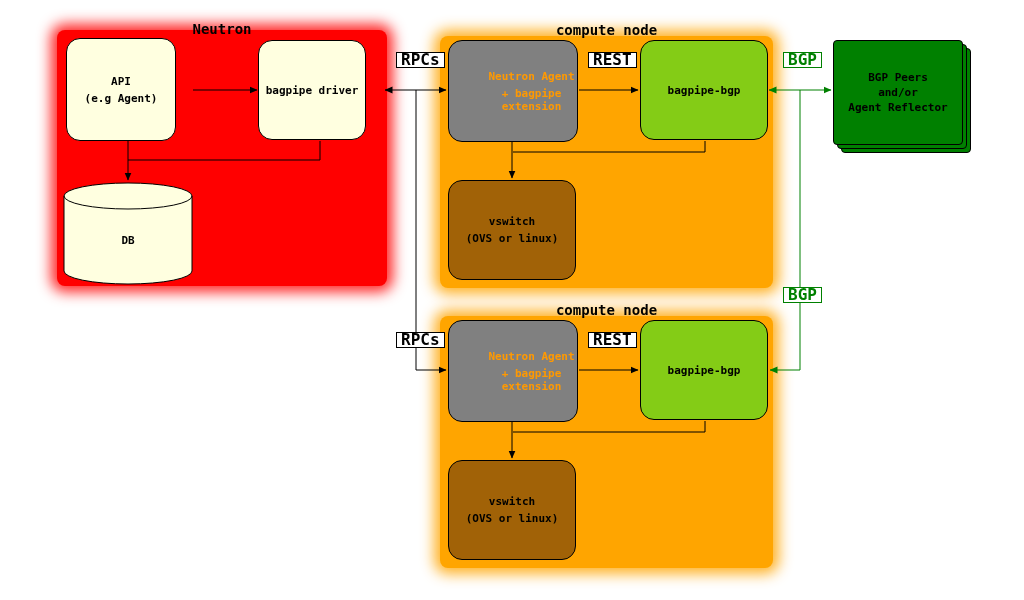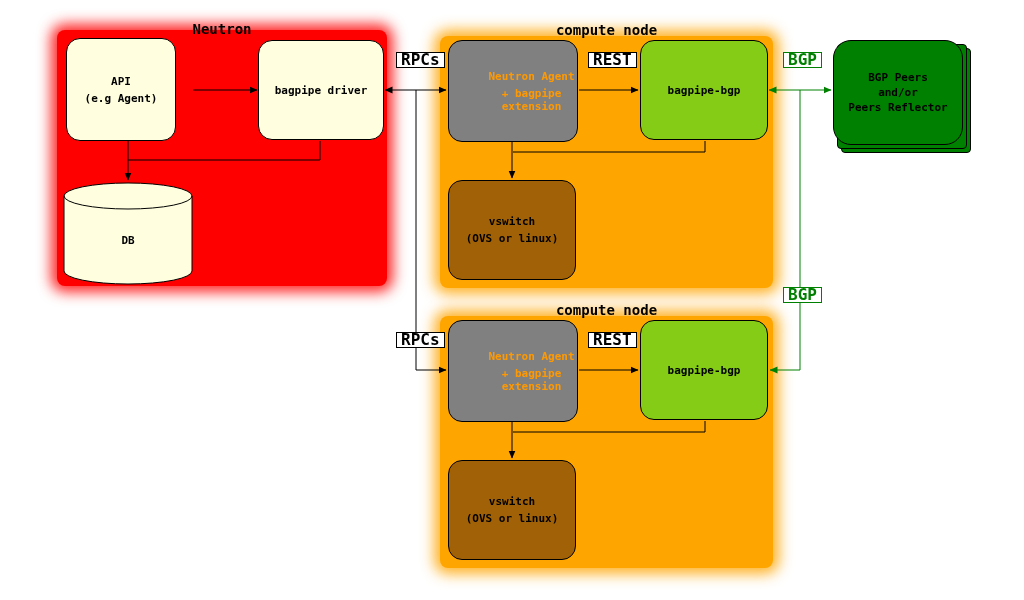--- a/index.html
+++ b/index.html
@@ -82,21 +82,21 @@
       <path d="M769,90 H831" marker-start="url(#mg)" marker-end="url(#mg)"></path>
       <path d="M800,90 V370 H770" marker-end="url(#mg)"></path>
     </g>
   </svg>
 
   <div class="box cream" style="left:66px; top:38px; width:110px; height:103px;">
     <span>API</span>
     <span>(e.g Agent)</span>
   </div>
 
-  <div class="box cream" style="left:258px; top:40px; width:126px; height:100px;">
+  <div class="box cream" style="left:258px; top:40px; width:108px; height:100px;">
     <span>bagpipe driver</span>
   </div>
 
   <svg class="cyl" style="left:63px; top:182px;" width="130" height="103">
     <path d="M1,14 A64,13 0 0 1 129,14 L129,89 A64,13 0 0 1 1,89 Z" fill="#ffffe0" stroke="#000000" stroke-width="1"></path>
     <path d="M1,14 A64,13 0 0 0 129,14" fill="none" stroke="#000000" stroke-width="1"></path>
     <text x="65" y="62" text-anchor="middle" fill="#000000">DB</text>
   </svg>
 
   <div class="box agent" style="left:448px; top:40px; width:130px; height:102px;">
@@ -118,24 +118,24 @@
   <div class="box bagpipe" style="left:640px; top:320px; width:128px; height:100px;">
     <span>bagpipe-bgp</span>
   </div>
   <div class="box vswitch" style="left:448px; top:460px; width:128px; height:100px;">
     <span>vswitch</span>
     <span>(OVS or linux)</span>
   </div>
 
   <div class="peers-layer" style="left:841px; top:48px;"></div>
   <div class="peers-layer" style="left:837px; top:44px;"></div>
-  <div class="peers-layer peers-front" style="left:833px; top:40px;border-radius:18px;">
+  <div class="peers-layer peers-front" style="left:833px; top:40px;">
     <span>BGP Peers</span>
     <span>and/or</span>
-    <span>Peers Reflector</span>
+    <span>Agent Reflector</span>
   </div>
 
   <div class="tag" style="left:396px; top:52px;">RPCs</div>
   <div class="tag" style="left:588px; top:52px;">REST</div>
   <div class="tag green" style="left:783px; top:52px;">BGP</div>
   <div class="tag green" style="left:783px; top:287px;">BGP</div>
   <div class="tag" style="left:396px; top:332px;">RPCs</div>
   <div class="tag" style="left:588px; top:332px;">REST</div>
 
 </div>

